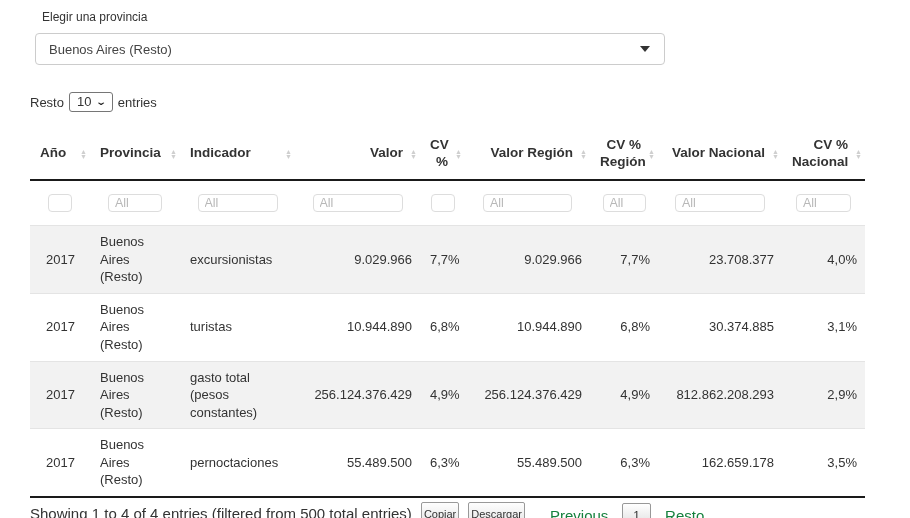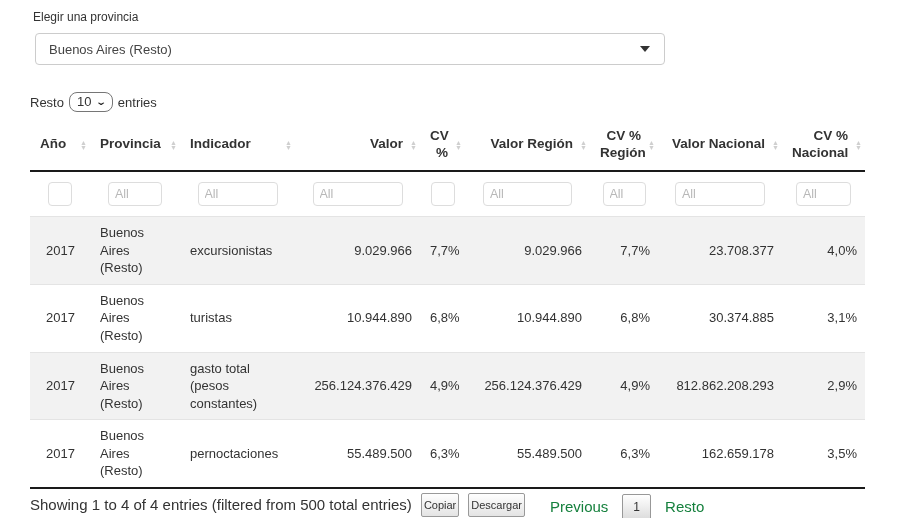--- a/index.html
+++ b/index.html
@@ -7,21 +7,21 @@
   body {
     font-family: "Liberation Sans", "DejaVu Sans", sans-serif;
     color: #333;
     font-size: 13px;
   }
   .page { padding: 10px 0 0 30px; width: 880px; }
 
   
   .province-label {
     display: block;
-    margin-left: 3px;
+    margin-left: 12px;
     font-size: 12px;
     color: #333;
   }
   .province-select {
     position: relative;
     margin: 9px 0 0 5px;
     width: 630px;
     height: 32px;
     border: 1px solid #ccc;
     border-radius: 4px;
@@ -50,37 +50,37 @@
     align-items: center;
     gap: 5px;
     font-size: 13px;
     color: #333;
   }
   .length-select {
     display: inline-flex;
     align-items: center;
     gap: 6px;
     border: 1px solid #767676;
-    border-radius: 8px;
+    border-radius: 3px;
     padding: 1px 6px 2px 7px;
     font-size: 13px;
     background: #fff;
     cursor: pointer;
   }
   .length-select .sel-caret {
     font-size: 10px;
     font-weight: bold;
     color: #222;
     transform: scaleX(1.4);
     line-height: 1;
   }
 
   
   table.data-table {
-    margin-top: 8px;
+    margin-top: 17px;
     width: 835px;
     border-collapse: collapse;
     table-layout: fixed;
   }
   col.c0 { width: 60px; }  col.c1 { width: 90px; }  col.c2 { width: 115px; }
   col.c3 { width: 125px; } col.c4 { width: 45px; }  col.c5 { width: 125px; }
   col.c6 { width: 68px; }  col.c7 { width: 124px; } col.c8 { width: 83px; }
 
   thead th {
     position: relative;
@@ -109,21 +109,21 @@
     line-height: 5px;
   }
 
   tr.filter-row td {
     padding: 8px 4px;
     height: 46px;
     text-align: center;
     vertical-align: middle;
   }
   tr.filter-row input {
-    height: 24px;
+    height: 18px;
     border: 1px solid #ddd;
     border-radius: 4px;
     font-family: "Liberation Sans", sans-serif;
     font-size: 12.5px;
     color: #555;
     padding: 0 6px;
     text-align: left;
     background: #fff;
     outline: none;
   }

